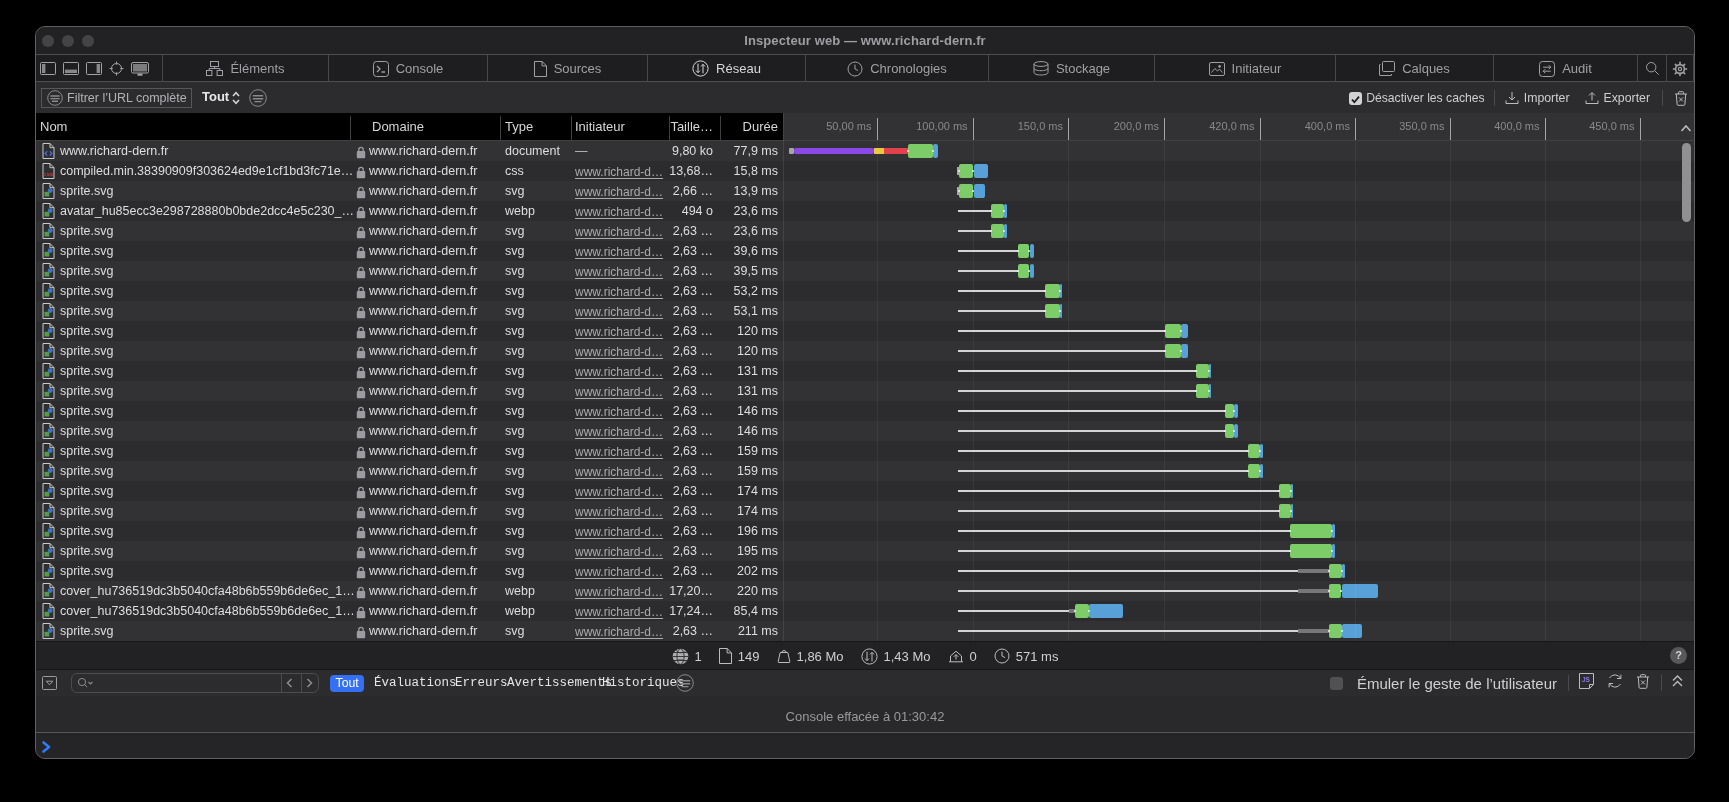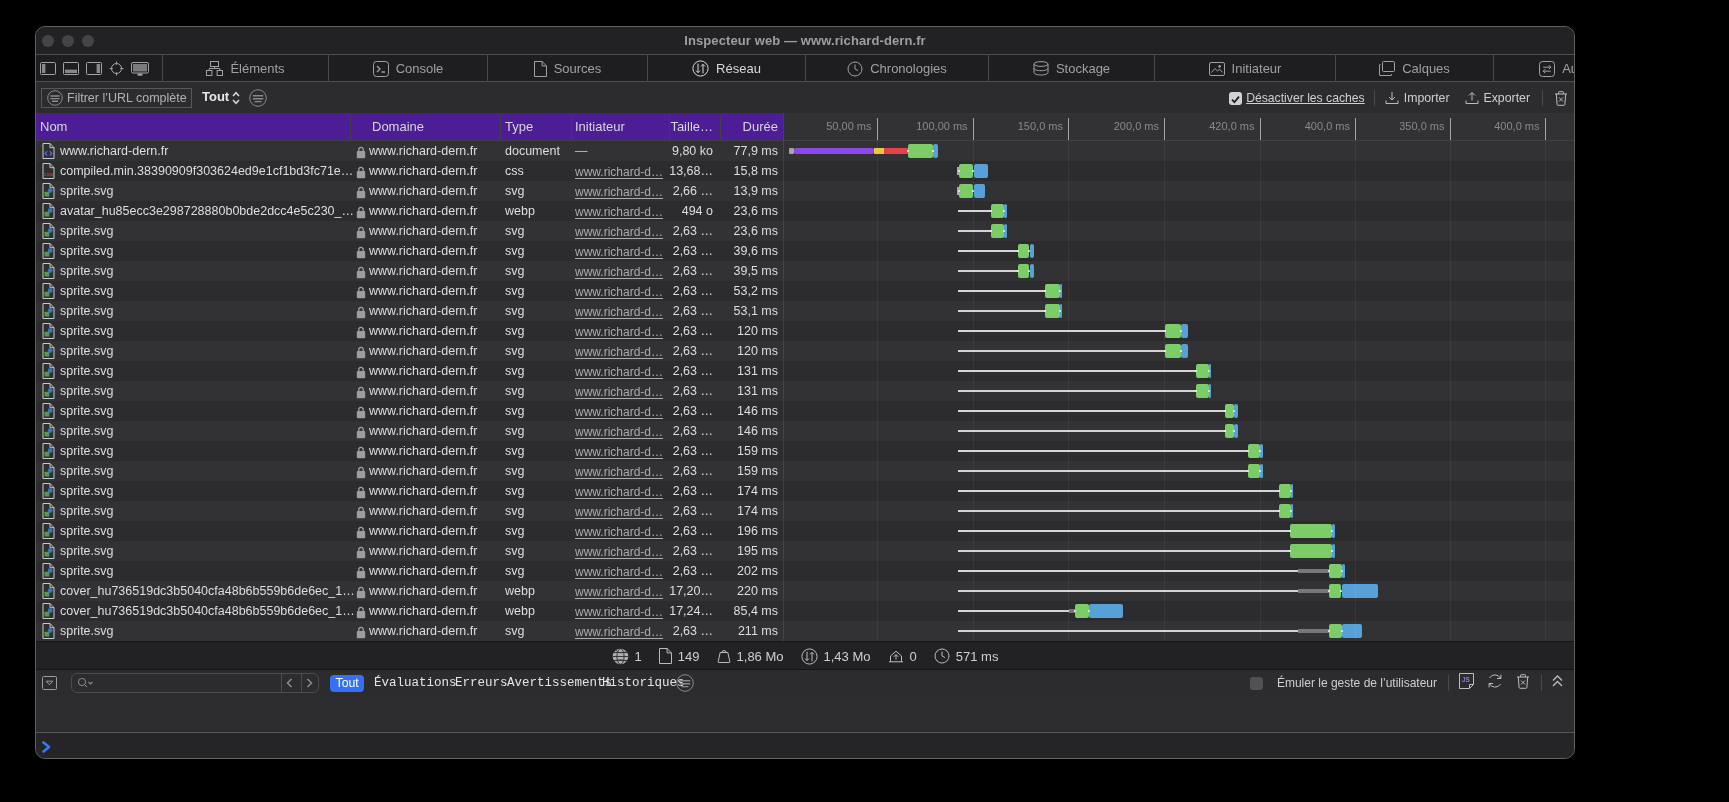--- a/index.html
+++ b/index.html
@@ -1,31 +1,31 @@
 <!DOCTYPE html>
 <html><head><meta charset="utf-8"><style>
 *{margin:0;padding:0;box-sizing:border-box;}
 html,body{width:1729px;height:802px;background:#000;overflow:hidden;
  font-family:"Liberation Sans",sans-serif;-webkit-font-smoothing:antialiased;}
-#win{position:absolute;left:35px;top:26px;width:1540px;height:733px;background:#2d2d2f;
+#win{position:absolute;left:35px;top:26px;width:1660px;height:733px;background:#2d2d2f;
  border-radius:10px;border:1px solid #606062;overflow:hidden;}
 .abs{position:absolute;}
 #titlebar{left:0;top:0;width:100%;height:27px;background:#222224;}
 #title{width:100%;top:6px;text-align:center;font-size:13px;font-weight:700;color:#9e9ea2;letter-spacing:0.1px;}
 .light{width:12px;height:12px;border-radius:50%;background:#434446;top:8px;}
 #tabbar{left:0;top:27px;width:100%;height:28px;background:#1e1e20;border-top:1px solid #4e4e50;border-bottom:1px solid #4e4e50;}
 .tab{top:0;height:27px;display:flex;align-items:center;justify-content:center;gap:7px;
  font-size:13px;color:#9fa0a3;border-left:1px solid #48484a;}
 .tab.sel{color:#d8d8da;}
 .tab svg{flex:none;}
 #lefticons{left:0;top:0;height:27px;display:flex;align-items:center;gap:7px;padding-left:4px;}
 #filterbar{left:0;top:56px;width:100%;height:30px;background:#2c2c2e;}
 #filterfield{left:5px;top:5px;width:151px;height:20px;border:1px solid #57575b;border-radius:0;
  display:flex;align-items:center;gap:4px;padding-left:5px;color:#b2b2b6;font-size:12.5px;white-space:nowrap;overflow:hidden;}
-#hdr{left:0;top:86px;width:100%;height:28px;background:#4c1d95;border-bottom:1px solid #414143;color:#d6d6d8;font-size:13px;padding-left:33px;}
+#hdr{left:0;top:86px;width:100%;height:28px;background:#000000;border-bottom:1px solid #414143;color:#d6d6d8;font-size:13px;padding-left:33px;}
 #hdr .cell{top:6px;}
 #wfhead{left:747px;top:0;width:911px;height:27px;background:#323234;}
 .tick{top:5px;width:1px;height:22px;background:#a5a5a7;}
 .ticklabel{top:7px;font-size:11px;color:#89898d;text-align:right;width:70px;}
 #rows{left:0;top:114px;width:100%;height:500px;}
 .row{left:0;width:100%;height:20px;position:relative;overflow:hidden;}
 .row.odd{background:#323234;}
 .row.even{background:#2c2c2e;}
 .row .nm{position:absolute;left:24px;top:3px;width:294px;font-size:12.5px;color:#dededf;white-space:nowrap;overflow:hidden;}
 .row .ficon{position:absolute;left:6px;top:2px;}
@@ -197,21 +197,21 @@
           <path d="M2 9 l3 3.4 3-3.4" stroke="#d2d2d4" stroke-width="1.6"></path>
         </svg></div>
       <div class="abs" style="left:213px;top:6px;"><svg width="18" height="18" viewBox="0 0 18 18" fill="none">
           <circle cx="9" cy="9" r="8.3" stroke="#8a8a8e"></circle>
           <path d="M3.78 6.75 h10.44 M3.78 9.72 h10.44 M5.58 12.6 h6.84" stroke="#8a8a8e" stroke-width="1.4"></path>
         </svg></div>
       <div class="abs" style="right:0;top:0;height:30px;display:flex;align-items:center;padding-right:6px;">
         <span class="chk" style="background:#d2d2d4;"><svg width="13" height="13" viewBox="0 0 13 13">
             <path d="M3 6.6 l2.4 2.6 4.6-5.6" stroke="#1e1e20" stroke-width="1.8" fill="none"></path>
           </svg></span>
-        <span style="margin-left:4px;font-size:12.2px;color:#cfcfd1;text-decoration:underline;">Désactiver les caches</span>
+        <span style="margin-left:4px;font-size:12.2px;color:#cfcfd1;">Désactiver les caches</span>
         <span class="sep" style="margin-left:9px"></span>
         <span style="margin-left:10px;display:flex">
           <svg width="14" height="14" viewBox="0 0 14 14" fill="none">
             <path d="M7 1 v7.5 M4 6 l3 3 3-3" stroke="#bcbcbe"></path>
             <path d="M1 9.5 v3 h12 v-3" stroke="#bcbcbe"></path>
           </svg>
         </span>
         <span style="margin-left:5px;font-size:12.3px;color:#cfcfd1;">Importer</span>
         <span style="margin-left:15px;display:flex">
           <svg width="14" height="14" viewBox="0 0 14 14" fill="none">
@@ -938,21 +938,21 @@
       <span class="abs scopebtn" style="left:338px;top:6px">Évaluations</span>
       <span class="abs scopebtn" style="left:419px;top:6px">Erreurs</span>
       <span class="abs scopebtn" style="left:471px;top:6px">Avertissements</span>
       <span class="abs scopebtn" style="left:566px;top:6px">Historiques</span>
       <span class="abs" style="left:640px;top:4px"><svg width="18" height="18" viewBox="0 0 18 18" fill="none">
           <circle cx="9" cy="9" r="8.3" stroke="#8a8a8e"></circle>
           <path d="M3.78 6.75 h10.44 M3.78 9.72 h10.44 M5.58 12.6 h6.84" stroke="#8a8a8e" stroke-width="1.4"></path>
         </svg></span>
       <span style="margin-left:auto"></span>
       <span class="chk" style="background:#515154"></span>
-      <span style="margin-left:14px;font-size:12px;color:#cfcfd1;">Émuler le geste de l’utilisateur</span>
+      <span style="margin-left:14px;font-size:15px;color:#cfcfd1;">Émuler le geste de l’utilisateur</span>
       <span class="sep" style="margin-left:11px"></span>
       <span style="margin-left:10px"><svg width="15" height="16" viewBox="0 0 15 16" fill="none">
           <path d="M0.5 0.5 h14 v11 l-4 4 h-10 z" stroke="#bcbcbe"></path>
           <path d="M14.5 11.5 h-4 v4" stroke="#bcbcbe"></path>
           <text x="3" y="8.5" font-family="Liberation Sans" font-size="6.5" font-weight="bold" fill="#8d7ae0">JS</text>
         </svg></span>
       <span style="margin-left:13px"><svg width="16" height="16" viewBox="0 0 16 16" fill="none">
           <path d="M13.6 5.4 A6.3 6.3 0 0 0 2.5 5" stroke="#bcbcbe"></path>
           <path d="M13.9 1.6 v3.9 h-3.9" stroke="#bcbcbe"></path>
           <path d="M2.4 10.6 a6.3 6.3 0 0 0 11.1 0.4" stroke="#bcbcbe"></path>
@@ -961,17 +961,20 @@
       <span style="margin-left:13px"><svg width="14" height="15" viewBox="0 0 14 15" fill="none">
           <path d="M1 3 h12 M4.5 3 V1.4 a0.7 0.7 0 0 1 0.7-0.7 h3.6 a0.7 0.7 0 0 1 0.7 0.7 V3" stroke="#bcbcbe"></path>
           <path d="M2.3 3 l0.8 10.4 a1 1 0 0 0 1 0.9 h5.8 a1 1 0 0 0 1-0.9 L11.7 3" stroke="#bcbcbe"></path>
           <path d="M5 6.5 l4 4 M9 6.5 l-4 4" stroke="#bcbcbe"></path>
         </svg></span>
       <span class="sep" style="margin-left:11px"></span>
       <span style="margin-left:9px;margin-right:10px"><svg width="13" height="14" viewBox="0 0 13 14" fill="none">
           <path d="M2 6.5 L6.5 2 11 6.5 M2 12 L6.5 7.5 11 12" stroke="#bcbcbe" stroke-width="1.4"></path>
         </svg></span>
     </div>
+    <div class="abs" id="consmsg">
+      <div style="text-align:center;margin-top:13px;font-size:13px;color:#99999d;">Console effacée à 01:30:42</div>
+    </div>
     <div class="abs" id="prompt">
       <div class="abs" style="left:5px;top:7px"><svg width="10" height="14" viewBox="0 0 10 14" fill="none">
           <path d="M2.5 2.5 L8 7 l-5.5 4.5" stroke="#2f7bf7" stroke-width="2.6" fill="none" stroke-linecap="round" stroke-linejoin="round"></path>
         </svg></div>
     </div>
   </div>
 </body></html>

